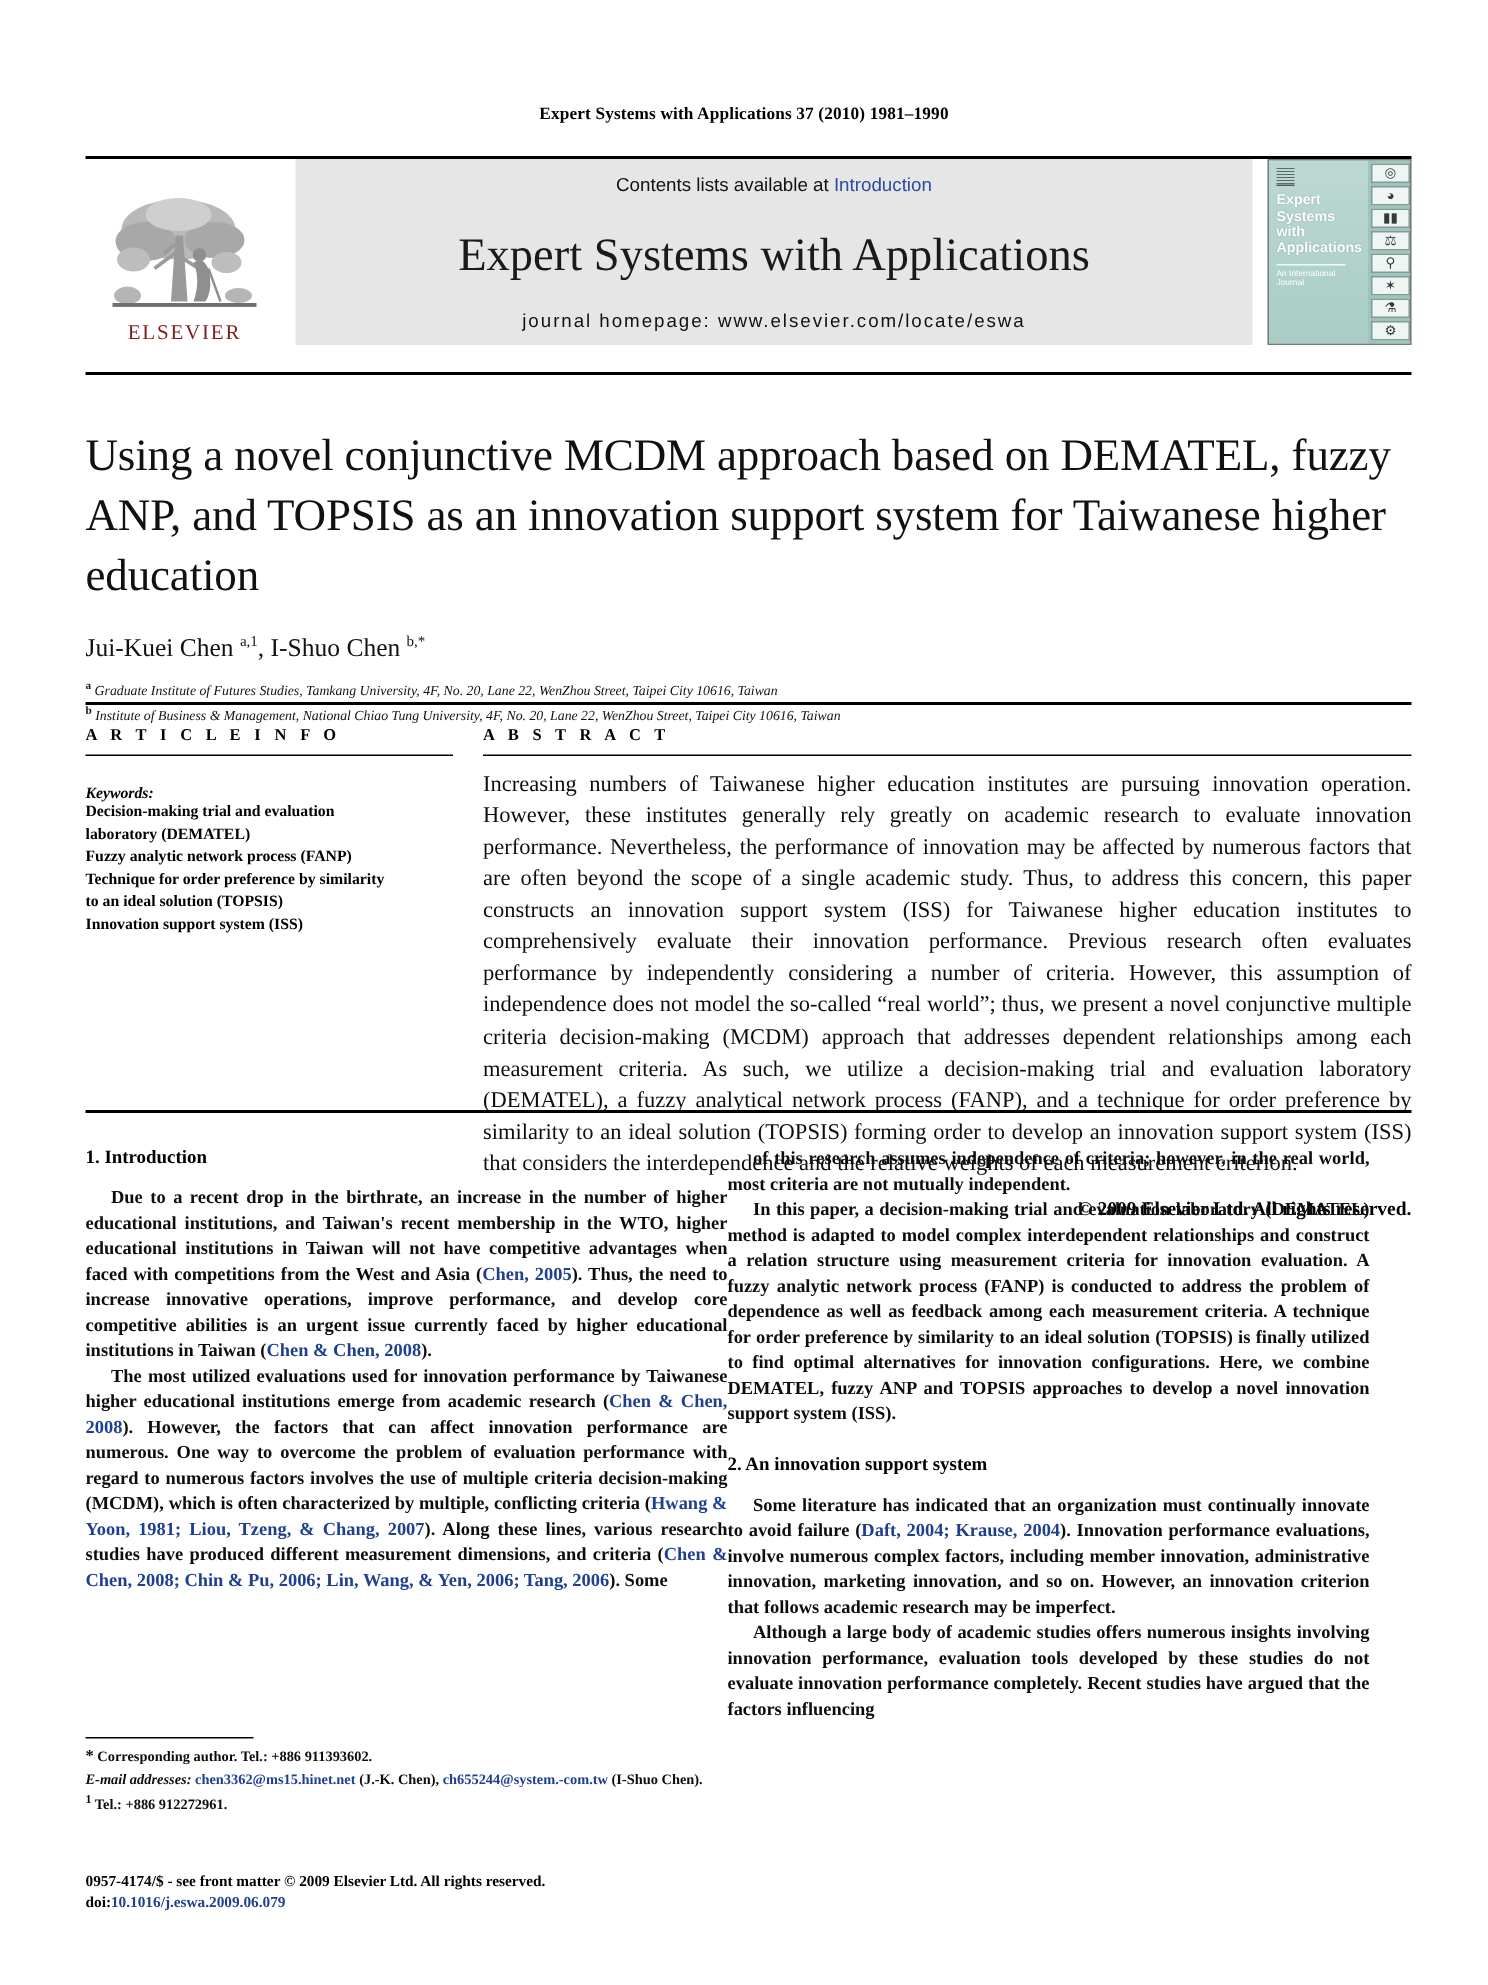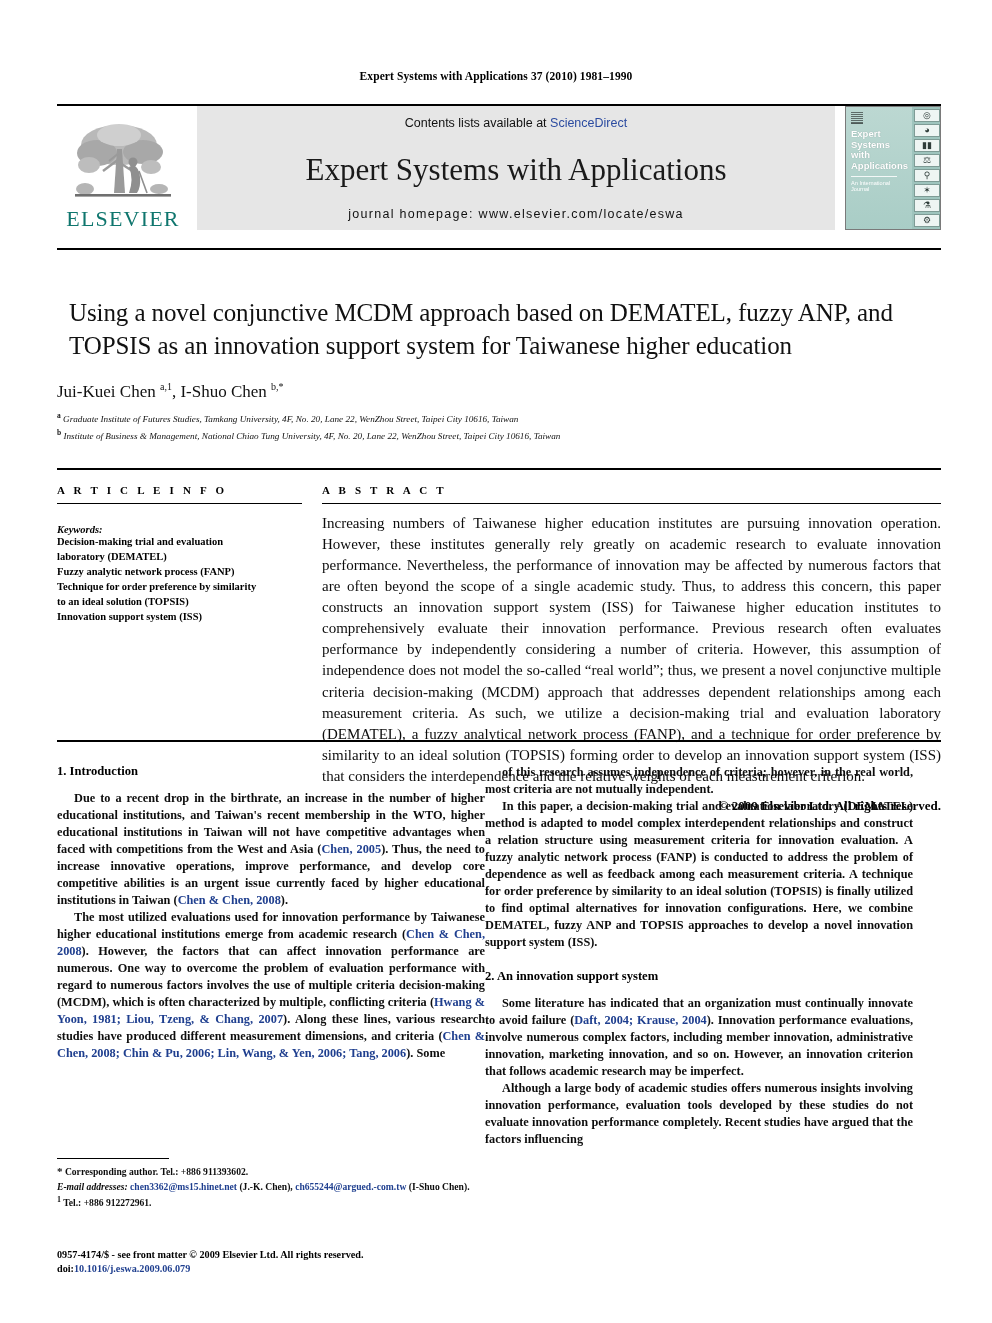--- a/index.html
+++ b/index.html
@@ -47,23 +47,23 @@
     display: flex;
     flex-direction: column;
     align-items: center;
     justify-content: flex-end;
     padding-top: 6px;
     box-sizing: border-box;
   }
   .tree-wrap { width: 112px; height: 88px; }
   .elsevier-word {
     font-family: "Liberation Serif", serif;
-    font-size: 22px;
+    font-size: 14px;
     letter-spacing: 1.2px;
-    color: #0f766e;
+    color: #7f1d1d;
     line-height: 1;
     margin-top: 1px;
   }
   .journal-banner {
     flex: 1 1 auto;
     background: #e6e6e6;
     margin-left: 8px;
     margin-right: 10px;
     display: flex;
     flex-direction: column;
@@ -154,25 +154,25 @@
   
   .title-block {
     position: absolute;
     left: 57px;
     top: 248px;
     width: 884px;
     border-top: 2px solid #000;
     padding-top: 34px;
   }
   .article-title {
-    font-size: 25px;
+    font-size: 30px;
     line-height: 1.33;
     font-weight: normal;
     color: #111;
-    margin: 12px;
+    margin: 0;
     font-family: "Liberation Serif", serif;
     letter-spacing: -0.1px;
   }
   .authors {
     font-size: 17px;
     margin-top: 18px;
     color: #111;
     font-family: "Liberation Serif", serif;
   }
   .authors sup { font-size: 10px; text-align: center; }
@@ -311,21 +311,21 @@
             <ellipse cx="92" cy="70" rx="9" ry="5" fill="#b5b5b5" stroke="none"></ellipse>
             <rect x="8" y="75" width="96" height="2.6" fill="#6f6f6f" stroke="none"></rect>
           </g>
         </svg>
       </div>
       <div class="elsevier-word">ELSEVIER</div>
     </div>
 
     <div class="journal-banner">
       <div class="contents-line">
-        <span>Contents lists available at </span><span class="sciencedirect">ScienceDirect</span>
+        <span>Contents lists available at </span><span class="sciencedirect">Introduction</span>
       </div>
       <div class="journal-title">Expert Systems with Applications</div>
       <div class="homepage-line">journal homepage: www.elsevier.com/locate/eswa</div>
     </div>
 
     <div class="cover-thumb">
       <div class="cover-left">
         <div class="cover-mini-logo"></div>
         <div class="cover-title">Expert Systems with Applications</div>
         <div class="cover-sub">An International Journal</div>
@@ -385,21 +385,21 @@
       <p class="body-p">In this paper, a decision-making trial and evaluation laboratory (DEMATEL) method is adapted to model complex interdependent relationships and construct a relation structure using measurement criteria for innovation evaluation. A fuzzy analytic network process (FANP) is conducted to address the problem of dependence as well as feedback among each measurement criteria. A technique for order preference by similarity to an ideal solution (TOPSIS) is finally utilized to find optimal alternatives for innovation configurations. Here, we combine DEMATEL, fuzzy ANP and TOPSIS approaches to develop a novel innovation support system (ISS).</p>
       <div class="body-head spaced">2. An innovation support system</div>
       <p class="body-p">Some literature has indicated that an organization must continually innovate to avoid failure (<span class="cite">Daft, 2004; Krause, 2004</span>). Innovation performance evaluations, involve numerous complex factors, including member innovation, administrative innovation, marketing innovation, and so on. However, an innovation criterion that follows academic research may be imperfect.</p>
       <p class="body-p">Although a large body of academic studies offers numerous insights involving innovation performance, evaluation tools developed by these studies do not evaluate innovation performance completely. Recent studies have argued that the factors influencing</p>
     </div>
   </div>
 
   <div class="footnotes">
     <div class="fn-rule"></div>
     <p class="fn"><span style="font-size:11px">*</span> Corresponding author. Tel.: +886 911393602.</p>
-    <p class="fn"><span class="ital">E-mail addresses:</span> <span class="cite">chen3362@ms15.hinet.net</span> (J.-K. Chen), <span class="cite">ch655244@argued.-com.tw</span> (I-Shuo Chen).</p>
+    <p class="fn"><span class="ital">E-mail addresses:</span> <span class="cite">chen3362@ms15.hinet.net</span> (J.-K. Chen), <span class="cite">ch655244@system.-com.tw</span> (I-Shuo Chen).</p>
     <p class="fn"><sup>1</sup> Tel.: +886 912272961.</p>
   </div>
 
   <div class="issn-block">
     <div>0957-4174/$ - see front matter © 2009 Elsevier Ltd. All rights reserved.</div>
     <div><span>doi:</span><span class="doi-link">10.1016/j.eswa.2009.06.079</span></div>
   </div>
 
 </div>
 

